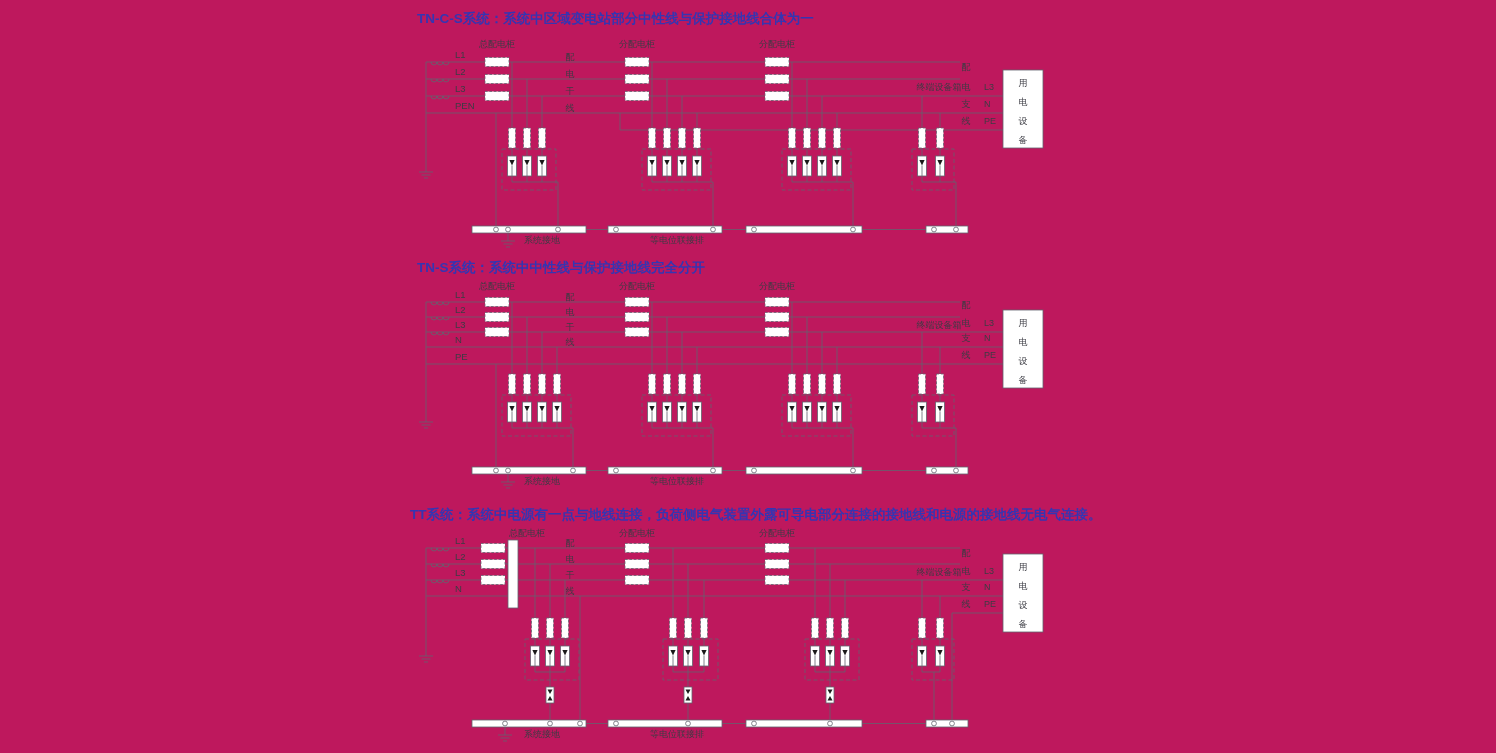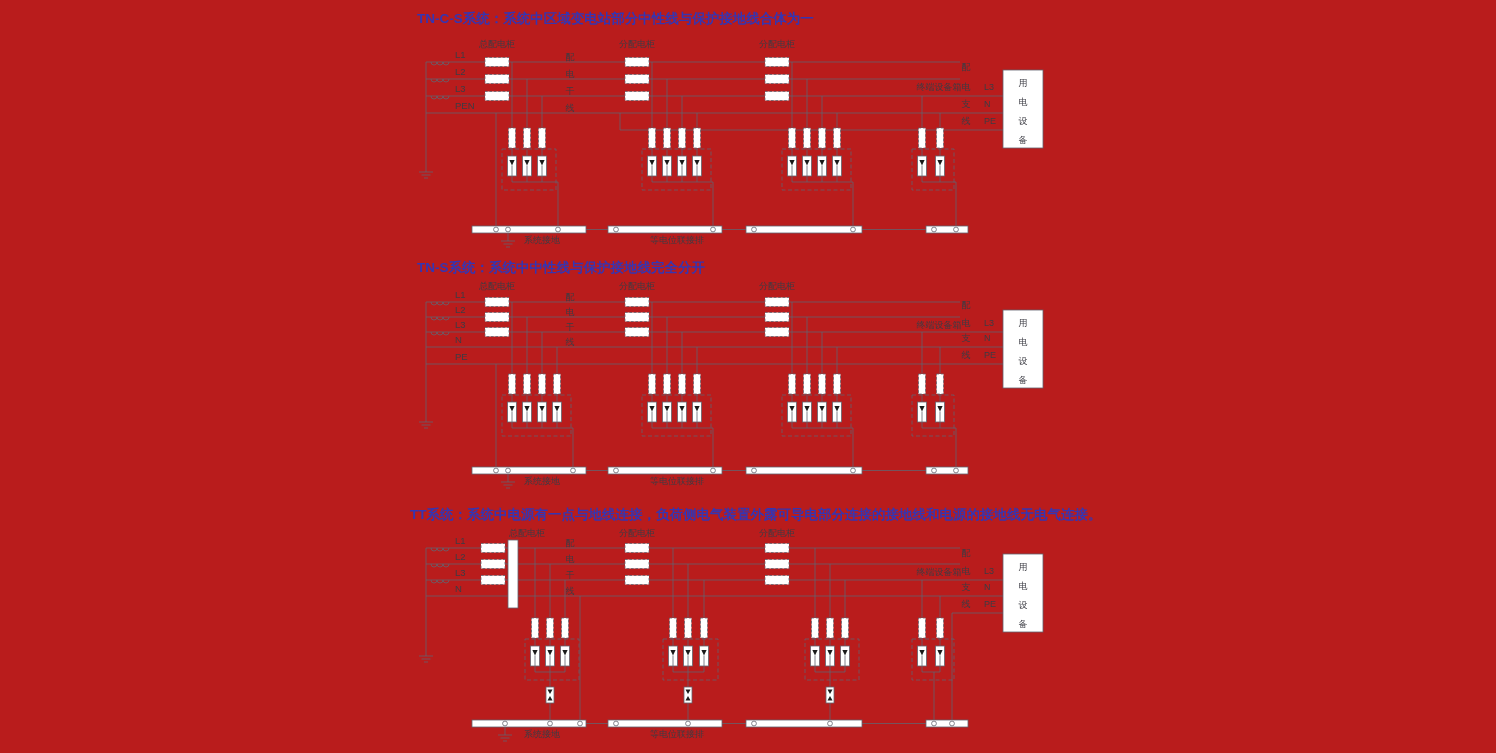--- a/index.html
+++ b/index.html
@@ -1,16 +1,16 @@
 <!DOCTYPE html>
 <html><head>
 <meta charset="utf-8">
 <style>
   html,body{margin:0;padding:0;background:#ffffff;}
-  .page{position:relative;width:1496px;height:753px;background:#b91c1c;overflow:hidden;}
+  .page{position:relative;width:1496px;height:753px;background:#be185d;overflow:hidden;}
   svg{display:block;}
   text{font-family:"Liberation Sans","DejaVu Sans",sans-serif;}
 </style>
 </head>
 <body>
 
 <div class="page">
   <svg id="canvas" width="1496" height="753" viewBox="0 0 1496 753">
       <text x="417" y="23" fill="#3535b2" font-size="13.5" text-anchor="start" font-weight="bold">TN-C-S系统：系统中区域变电站部分中性线与保护接地线合体为一</text>
       <line x1="426" y1="62" x2="960" y2="62" stroke="#63636e" stroke-width="0.8"></line>

